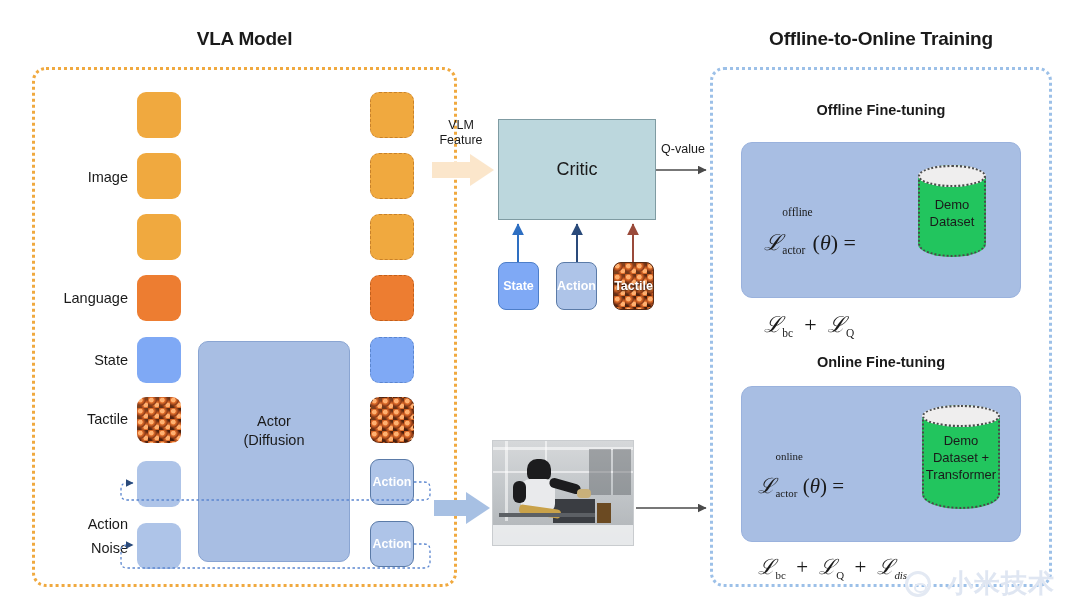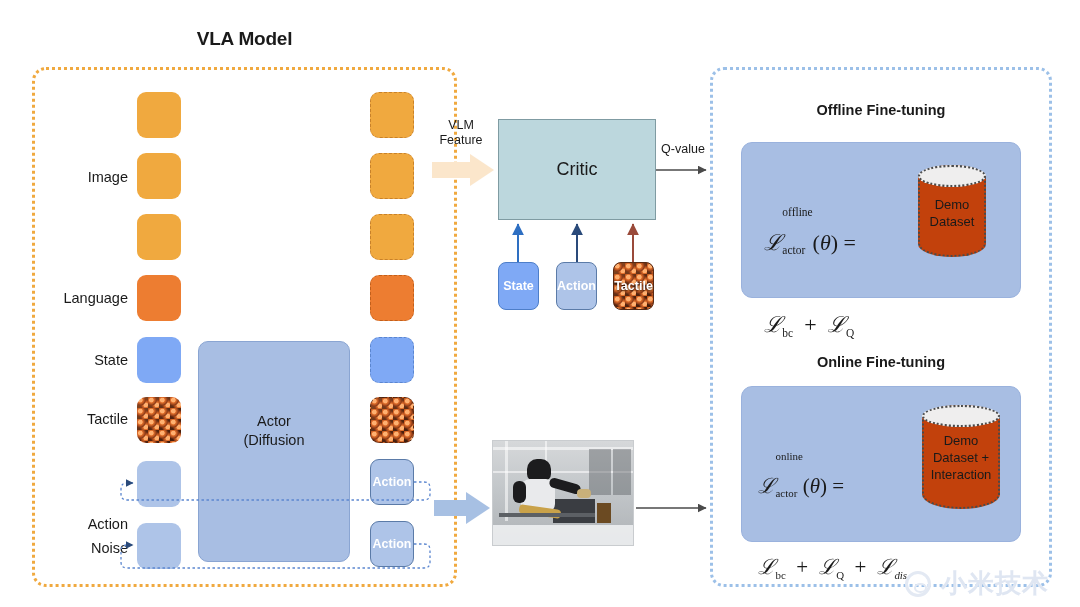--- a/index.html
+++ b/index.html
@@ -147,21 +147,21 @@
     color: #1a1a1a;
   }
   .f-line { white-space: nowrap; }
   .cal { font-style: italic; font-family: "Liberation Serif", serif; }
   .sup-sub { display: inline-block; vertical-align: -0.35em; font-size: 0.52em; line-height: 1.02; text-align: left; }
   .sup-sub span { display: block; margin-top: 26px; }
 
   
   .db {
     position: absolute;
-    background: #c2410c;
+    background: #22c55e;
     border: 2px dotted #4a4a4a;
     border-radius: 50% / 14%;
   }
   .db-top {
     position: absolute; left: -2px; right: -2px; top: -2px; height: 22px;
     border: 2px dotted #4a4a4a; border-radius: 50%;
     background: #efeeee;
   }
   .db-text {
     position: absolute; left: 0; right: 0;
@@ -175,21 +175,21 @@
     background: linear-gradient(180deg,#d6d8da 0%, #c3c7ca 45%, #aeb2b6 100%);
     border: 1px solid #c9cccf;
   }
   .photo .bg-bar { position: absolute; background: rgba(255,255,255,.55); }
   .photo .bg-dark { position: absolute; background: rgba(90,95,100,.45); }
   .photo .rbt { position: absolute; }
 
   
   .watermark {
     left: 905px; top: 566px;
-    display: flex; align-items: center; gap: 10px;
+    display: flex; align-items: center; gap: 16px;
     color: #dfe6f2; font-size: 26px; font-weight: bold;
     letter-spacing: 1px;
     font-family: "DejaVu Sans", sans-serif;
   }
   .wm-logo {
     width: 26px; height: 26px; border-radius: 50%;
     border: 3px solid #e3e9f3;
     position: relative;
   }
   .wm-logo::after {
@@ -197,20 +197,21 @@
     width: 9px; height: 6px; border-radius: 50%;
     border: 2.5px solid #e3e9f3;
   }
 </style>
 </head>
 <body>
 
 <div class="canvas">
 
   <div class="abs panel-title" style="left:32px; top:28px; width:425px;">VLA Model</div>
+  <div class="abs panel-title" style="left:710px; top:28px; width:342px;">Offline-to-Online Training</div>
 
   <div class="abs panel-left"></div>
 
   <div class="abs panel-right"></div>
 
   <div class="abs row-label" style="left:30px; top:168px; width:98px;">Image</div>
   <div class="abs row-label" style="left:18px; top:289px; width:110px;">Language</div>
   <div class="abs row-label" style="left:30px; top:351px; width:98px;">State</div>
   <div class="abs row-label" style="left:30px; top:410px; width:98px;">Tactile</div>
   <div class="abs row-label" style="left:30px; top:494px; width:98px;margin-top:45px;">Noise</div>
@@ -360,21 +361,21 @@
         <span class="cal">ℒ</span><span class="sup-sub" style="vertical-align:-0.45em;"><span>&nbsp;</span><span>Q</span></span>
         <span>&nbsp;+&nbsp;</span>
         <span class="cal">ℒ</span><span class="sup-sub" style="vertical-align:-0.45em;"><span>&nbsp;</span><span><i>dis</i></span></span>
       </div>
     </div>
 
     <div class="db" style="left:180px; top:18px; width:78px; height:104px;">
       <div class="db-top"></div>
       <div class="db-text" style="top:26px;">Demo</div>
       <div class="db-text" style="top:43px;">Dataset +</div>
-      <div class="db-text" style="top:60px;">Interaction</div>
+      <div class="db-text" style="top:60px;">Transformer</div>
     </div>
   </div>
 
   <div class="abs watermark">
     <div class="wm-logo"></div>
     <span>小米技术</span>
   </div>
 
 </div>
 

